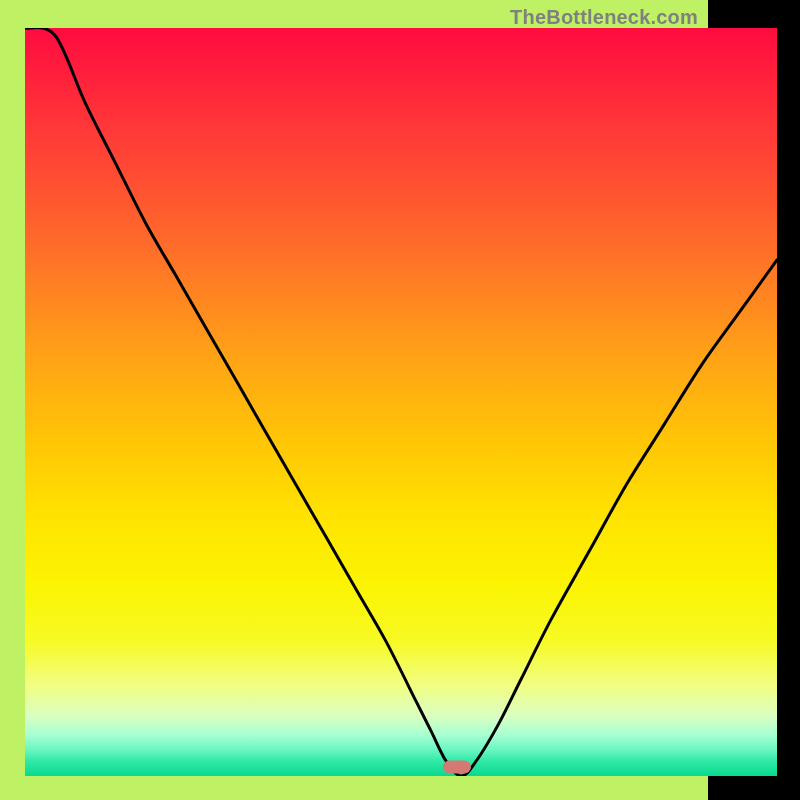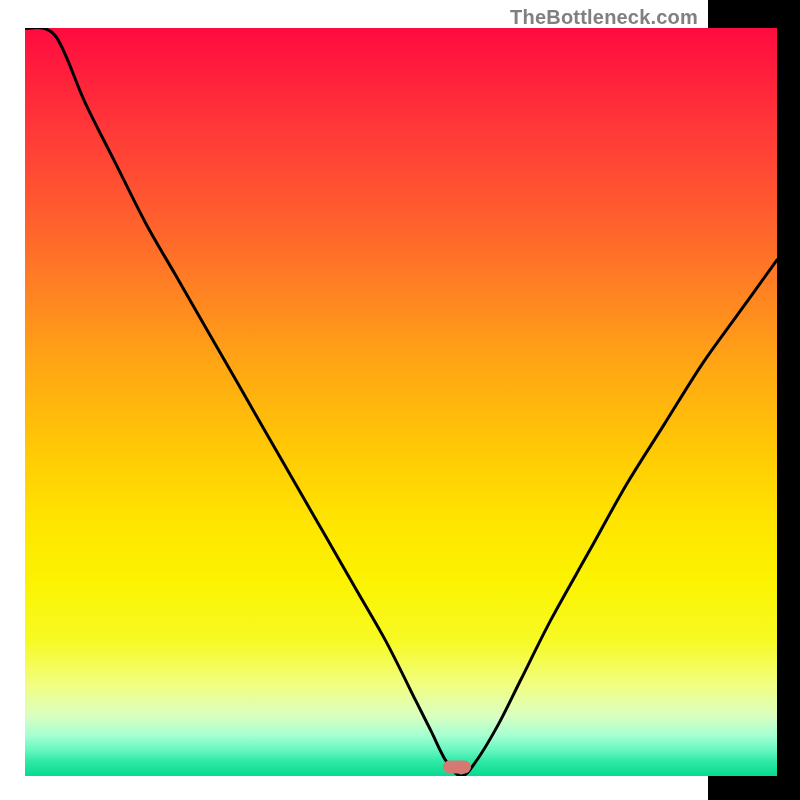--- a/index.html
+++ b/index.html
@@ -8,21 +8,21 @@
     width: 800px;
     height: 800px;
     background: #000;
     overflow: hidden;
     font-family: Arial, Helvetica, sans-serif;
   }
   .frame {
     position: relative;
     width: 708px;
     height: 800px;
-    background: #ffffff;
+    background: #bef264;
   }
   .watermark {
     position: absolute;
     top: 6px;
     right: 10px;
     color: #808080;
     font-size: 20px;
     font-weight: 600;
     letter-spacing: 0.2px;
     z-index: 10;

